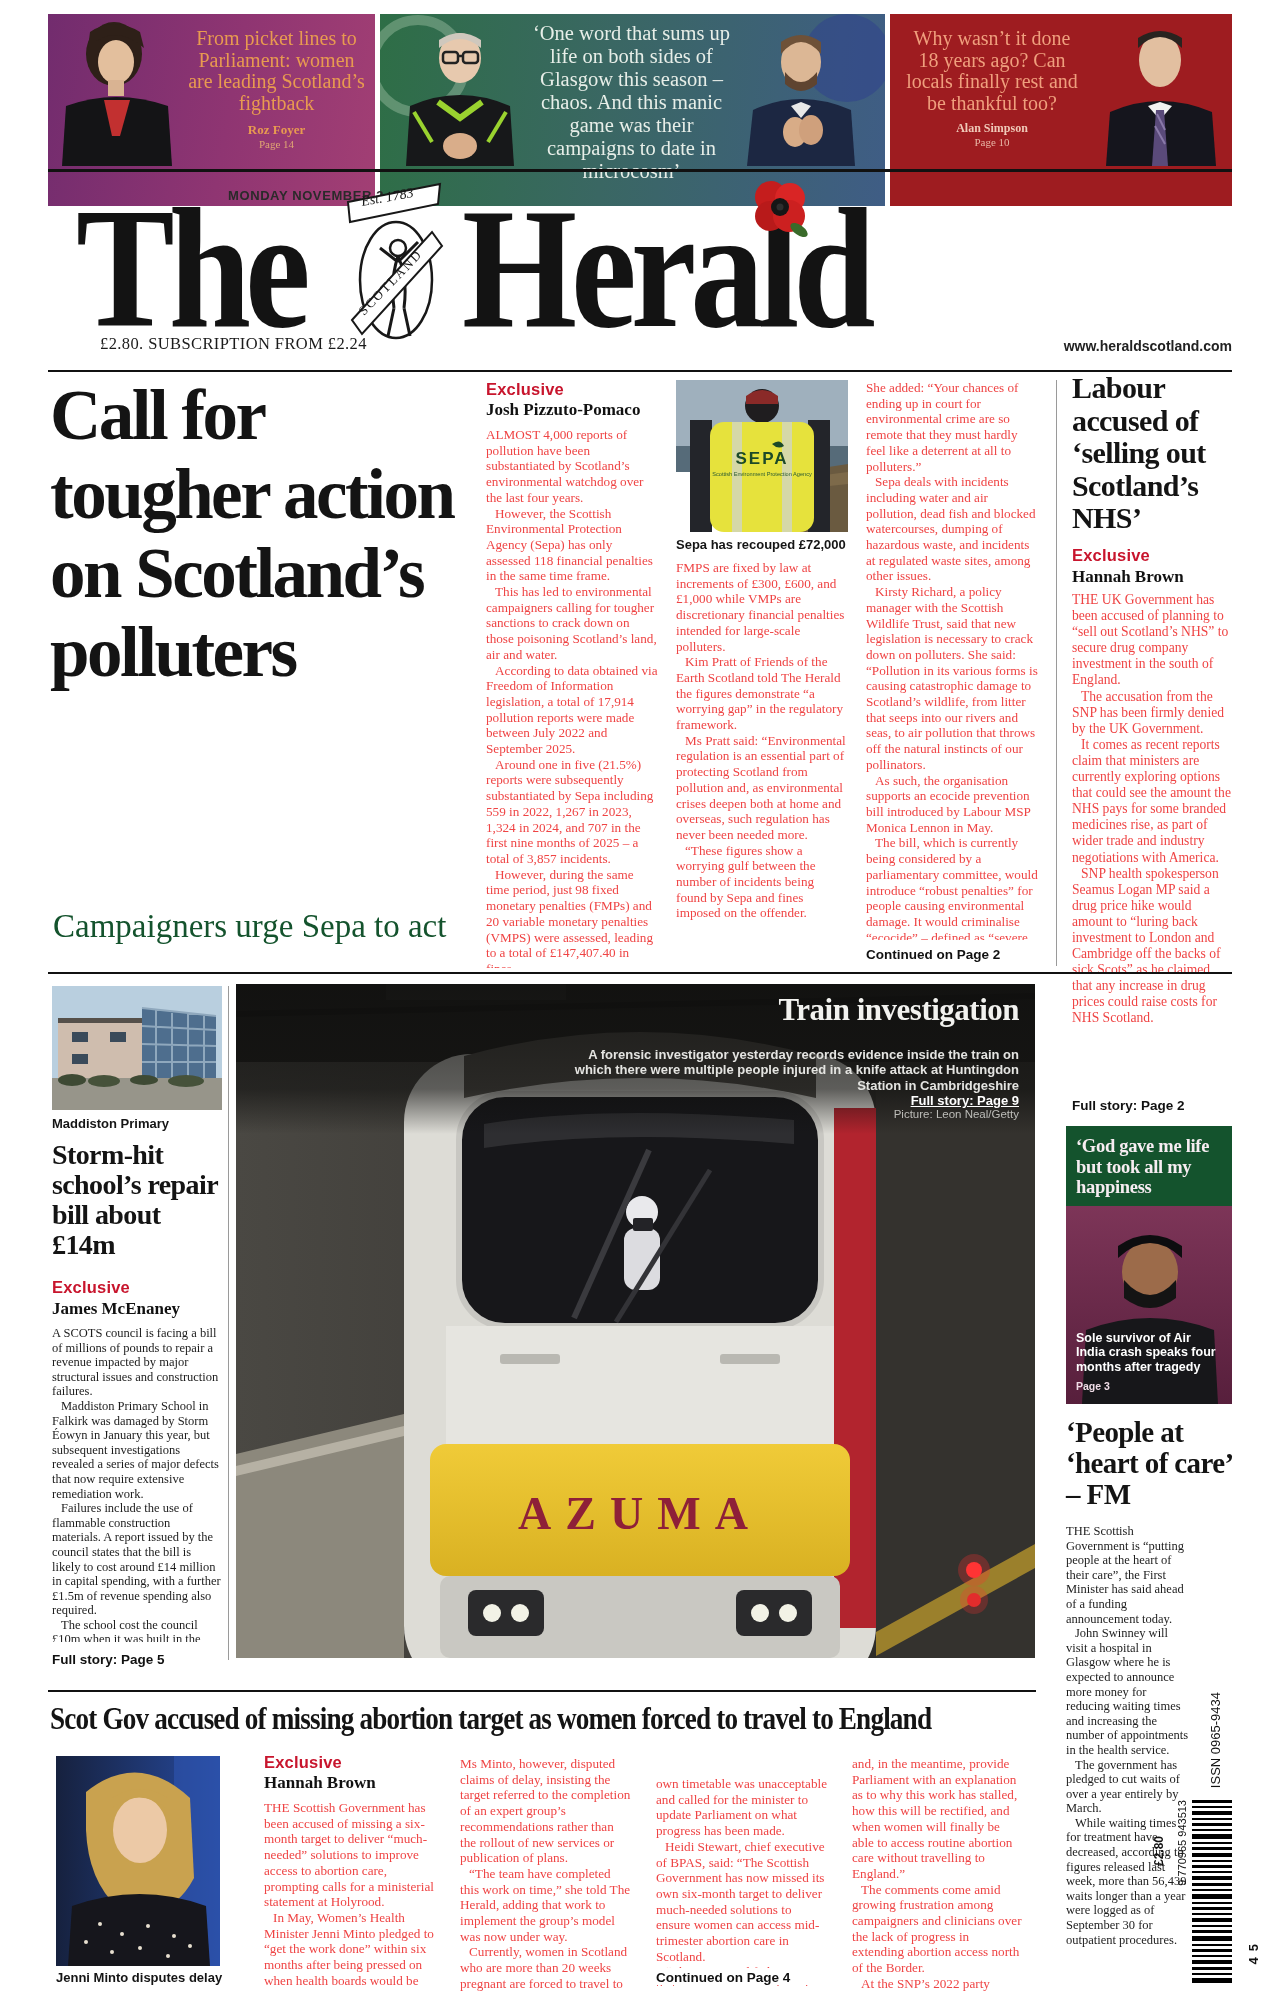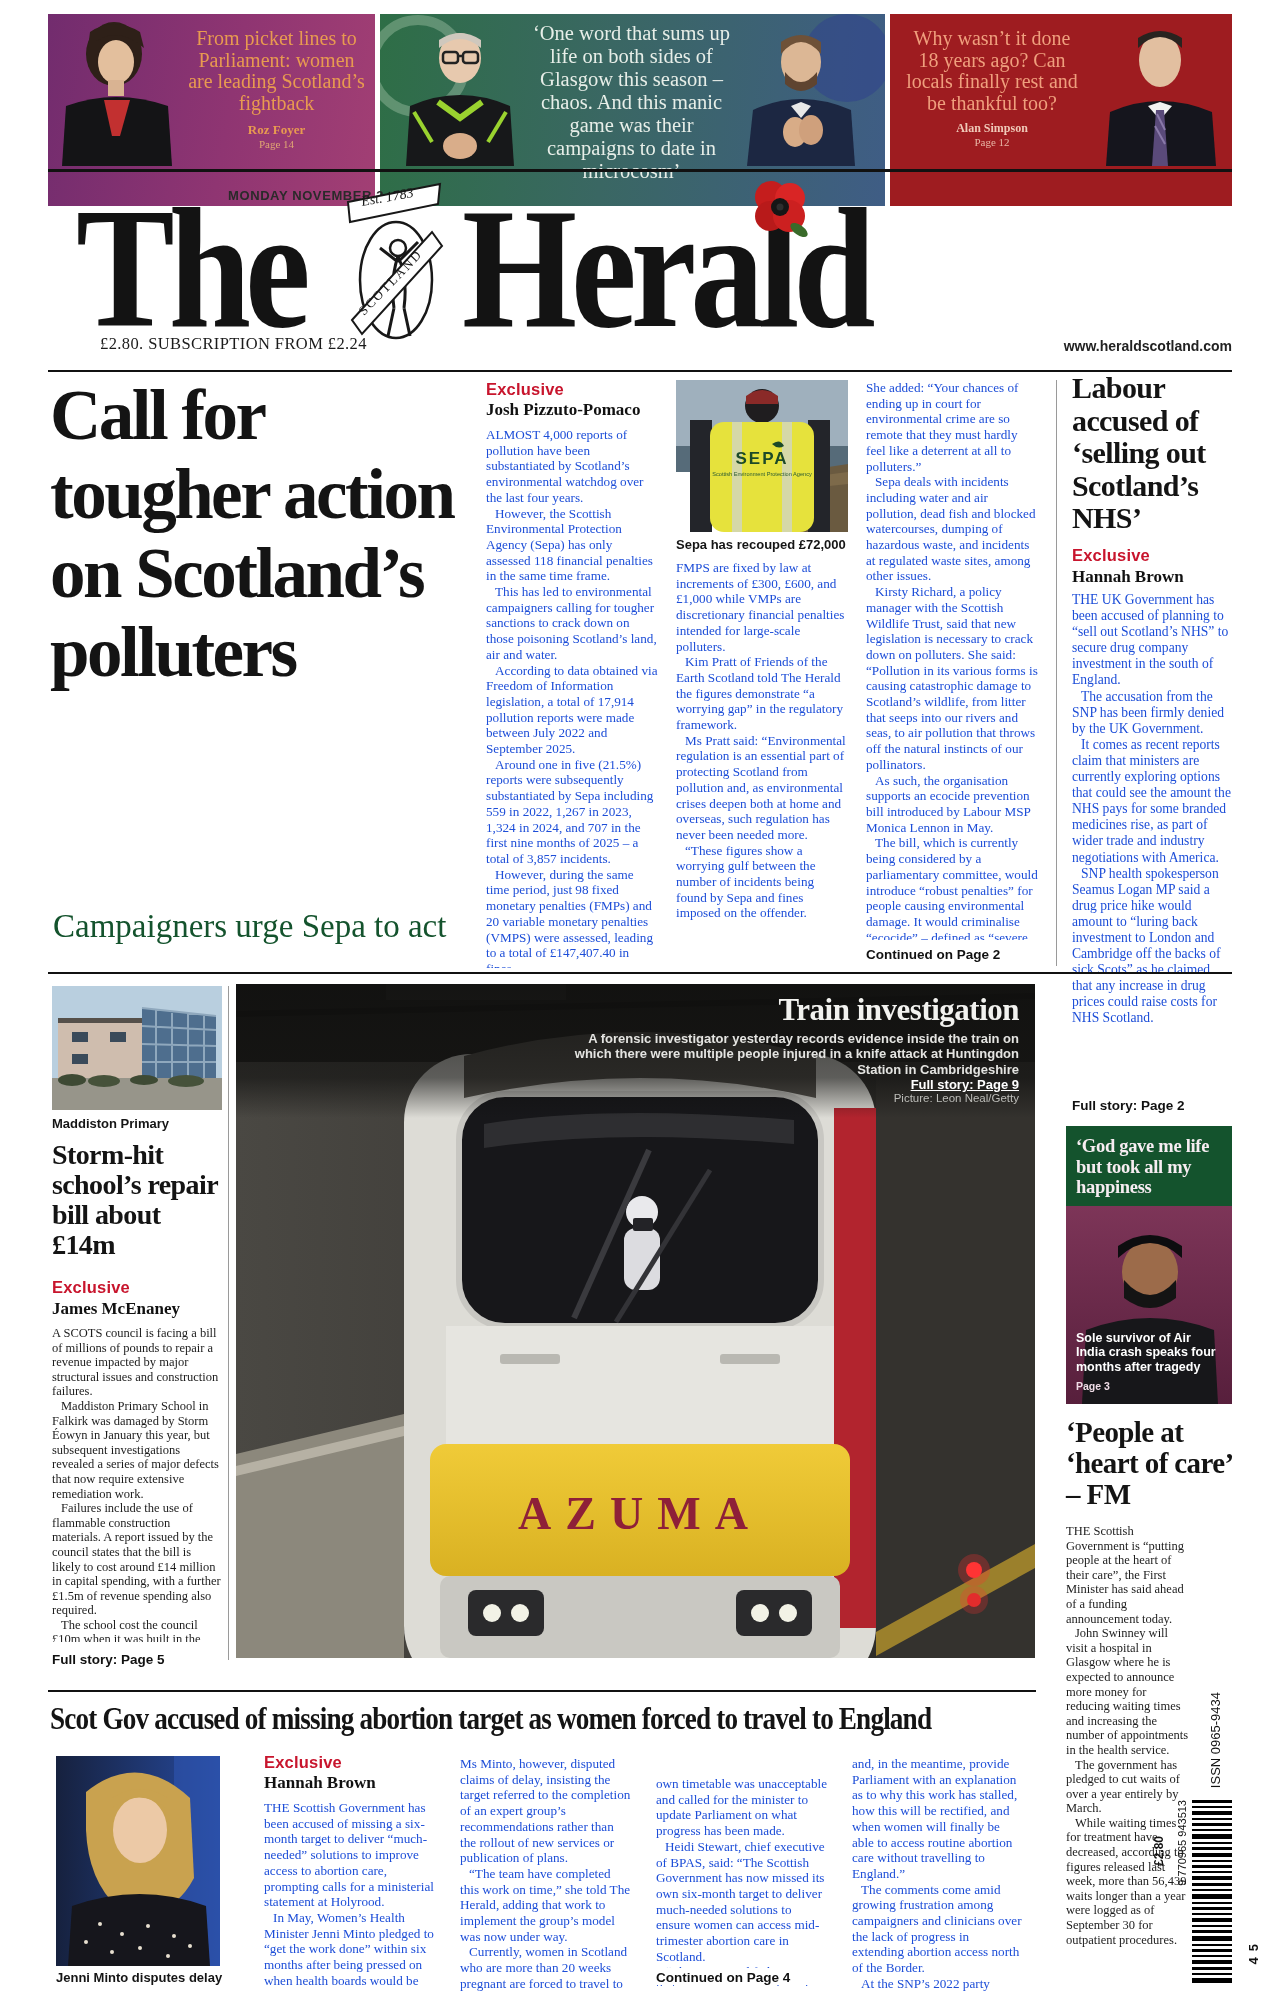--- a/index.html
+++ b/index.html
@@ -16,33 +16,33 @@
   
   .mast-title{font-family:"Liberation Serif",serif;font-weight:700;font-size:172px;line-height:1;
               letter-spacing:-7px;color:#131313;display:inline-block;transform:scaleX(.86);transform-origin:left top;white-space:nowrap;}
   .mast-date{font:700 13px "Liberation Sans",sans-serif;letter-spacing:.6px;color:#2a2a2a;}
   .price-line{font:16.5px "Liberation Serif",serif;letter-spacing:.4px;color:#1b1b1b;}
   .website{font:600 14px "Liberation Sans",sans-serif;color:#222;}
   
   .headline{font-family:"Liberation Serif",serif;font-weight:700;color:#141414;}
   .kicker{font:700 16.5px "Liberation Sans",sans-serif;color:#c8152d;letter-spacing:.2px;}
   .byline{font:700 17px "Liberation Serif",serif;color:#111;margin:1px 0 7px;}
-  .body-text{font:13.2px/15.7px "Liberation Serif",serif;color:#1d4ed8;}
+  .body-text{font:13.2px/15.7px "Liberation Serif",serif;color:#ef4444;}
   .body-sm{font:12.5px/14.6px "Liberation Serif",serif;color:#1c1c1c;}
   .body-text p,.body-sm p{margin:0;}
   .ind{text-indent:9px;}
   .caption{font:700 13px "Liberation Sans",sans-serif;color:#151515;}
   .fullstory{font:700 13.5px "Liberation Sans",sans-serif;color:#111;}
   .vdiv{position:absolute;width:1px;background:#9a9a9a;}
   
   .train-wrap{position:absolute;overflow:hidden;background:#36342f;}
   .train-ov{position:absolute;top:0;left:0;right:0;padding:10px 16px 14px 120px;text-align:right;
             background:linear-gradient(180deg,rgba(15,15,14,.82) 0%,rgba(15,15,14,.62) 70%,rgba(15,15,14,0) 100%);}
   .train-hl{font:700 31px/1.05 "Liberation Serif",serif;color:#f2f2ef;letter-spacing:-.5px;}
-  .train-cap{font:700 13px/15.5px "Liberation Sans",sans-serif;color:#e4e4e1;margin-top:4px;}
+  .train-cap{font:700 13px/15.5px "Liberation Sans",sans-serif;color:#e4e4e1;margin-top:20px;}
   .train-fs{font:700 13px "Liberation Sans",sans-serif;color:#fff;text-decoration:underline;}
   .train-cr{font:11.5px "Liberation Sans",sans-serif;color:#bdbdb9;}
   
   .airbox{position:absolute;background:#14532d;overflow:hidden;}
   .air-hl{font:700 18.5px/1.12 "Liberation Serif",serif;letter-spacing:-.3px;color:#f7edf2;padding:10px 10px 0;}
   .air-cap{font:700 12.5px/14.5px "Liberation Sans",sans-serif;color:#fff;text-align:left;}
   .air-page{font:700 10.5px "Liberation Sans",sans-serif;color:#efdce6;}
   .vert{writing-mode:vertical-rl;transform:rotate(180deg);}
   
   .photo{position:absolute;overflow:hidden;}
@@ -114,21 +114,21 @@
           <path d="M24,98 Q74,76 126,98 L130,152 L20,152 Z" fill="#15151d"></path>
           <polygon points="62,92 74,106 86,92 74,88" fill="#f2f2f2"></polygon>
           <polygon points="70,96 78,96 82,152 66,152" fill="#5a4a7a"></polygon>
           <line x1="71" y1="100" x2="79" y2="116" stroke="#8a7aaa" stroke-width="2"></line>
           <line x1="69" y1="112" x2="79" y2="130" stroke="#8a7aaa" stroke-width="2"></line>
         </svg>
       </div>
       <div class="abs" style="left:12px;right:150px;top:14px;">
         <div class="promo-title" style="font-size:20px;color:#ef9f7d;">Why wasn’t it done 18 years ago? Can locals finally rest and be thankful too?</div>
         <div class="promo-byline" style="font-size:12px;color:#f0c9b8;text-align:center;margin-top:7px;">Alan Simpson</div>
-        <div class="promo-page" style="font-size:11px;color:#e8b5a5;text-align:center;">Page 12</div>
+        <div class="promo-page" style="font-size:11px;color:#e8b5a5;text-align:center;">Page 10</div>
       </div>
     </div>
   </div>
 
   <div class="rule" style="top:169px;left:48px;width:1184px;height:3px;"></div>
 
   <div class="abs" style="top:176px;left:48px;width:1184px;height:192px;">
     <div class="mast-date abs" style="left:180px;top:12px;">MONDAY NOVEMBER 3, 2025</div>
     <span class="mast-title abs" style="left:28px;top:6px;">The</span>
     <div class="photo" style="left:292px;top:-6px;width:112px;height:196px;">

